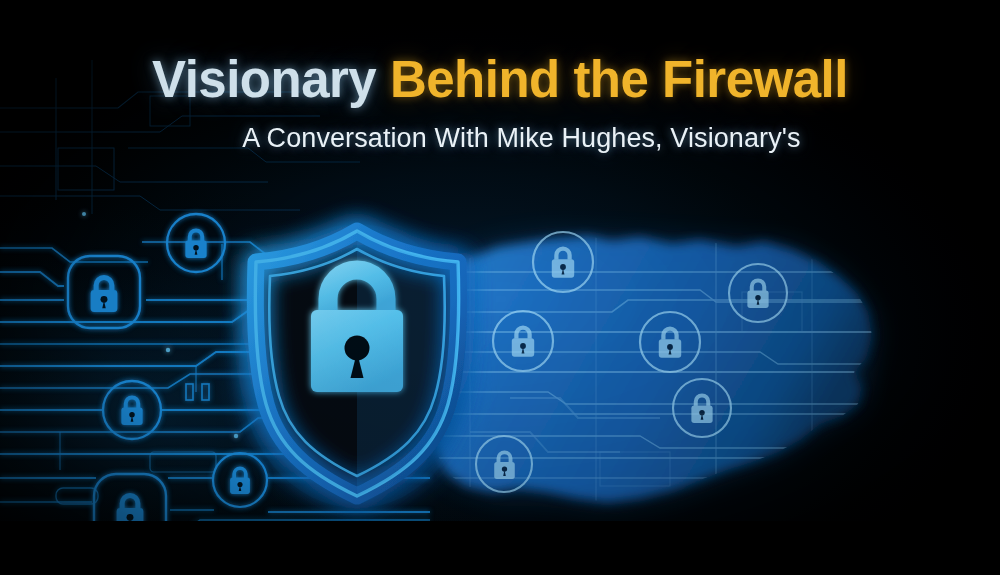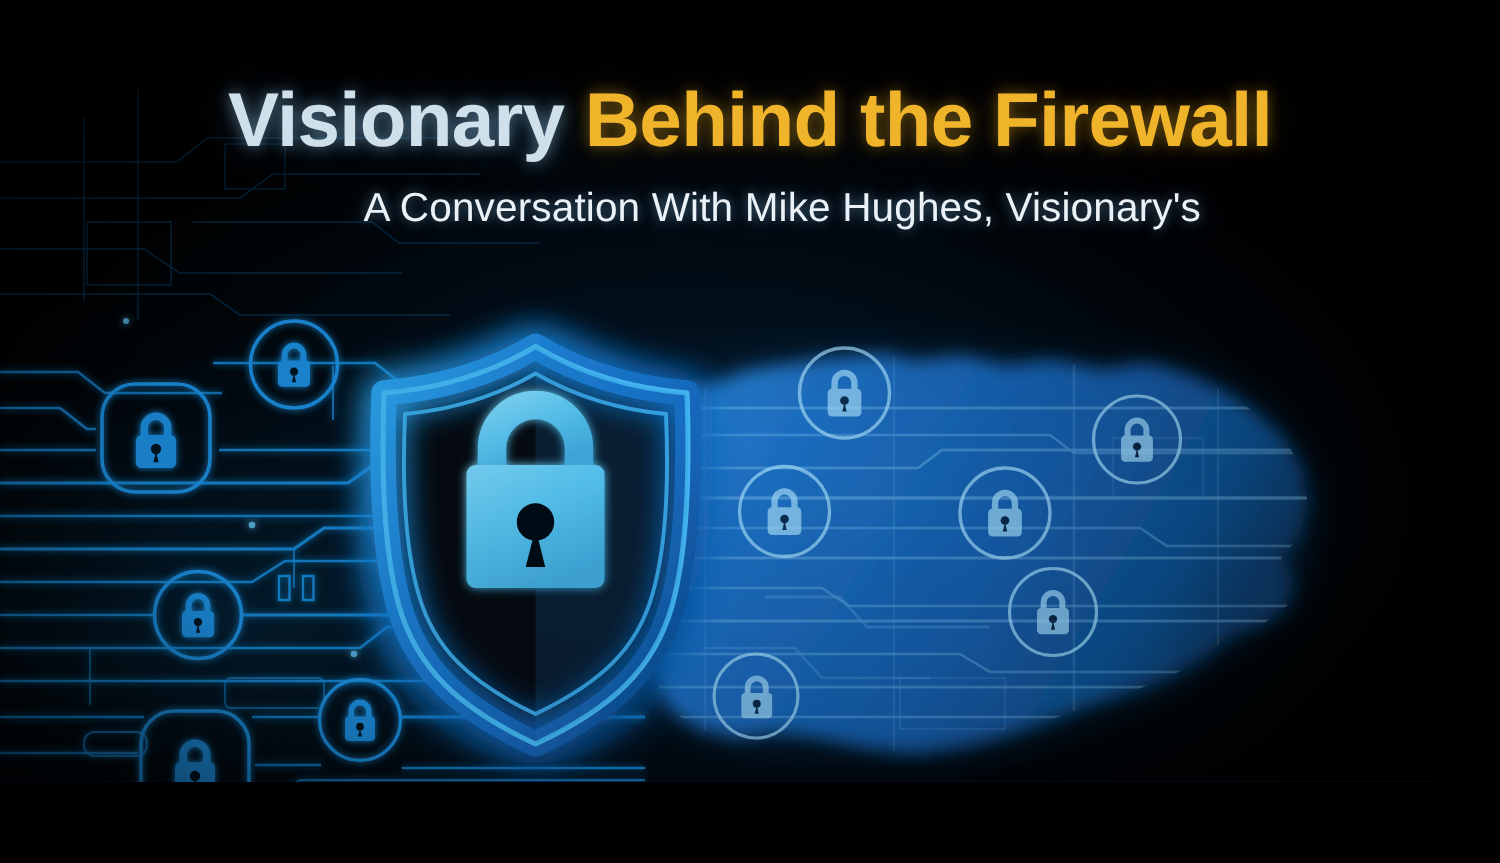--- a/index.html
+++ b/index.html
@@ -9,21 +9,21 @@
     background: #000000;
   }
   body {
     font-family: "Liberation Sans", sans-serif;
   }
 
   #banner {
     position: relative;
     width: 1000px;
     height: 521px;
-    background: #1d4ed8;
+    background: #14532d;
     overflow: hidden;
   }
 
   
   .layer {
     position: absolute;
     inset: 0;
     width: 1000px;
     height: 575px;
     pointer-events: none;

